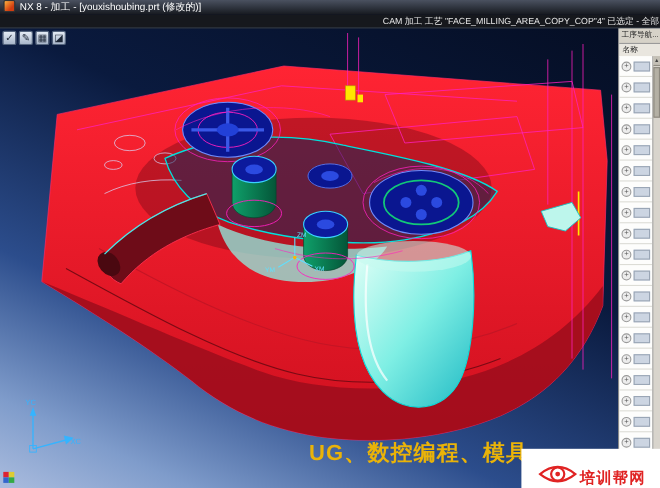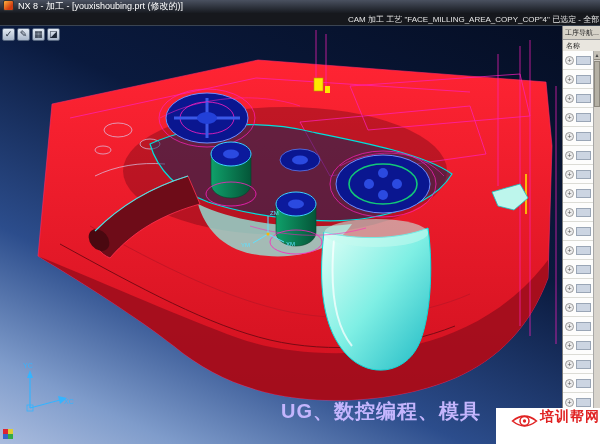--- a/index.html
+++ b/index.html
@@ -46,24 +46,24 @@
   .row-stub{width:13px;height:7px;background:#ccd5e2;border:1px solid #9aa6b6;flex:0 0 auto;}
   .nav-scroll{position:absolute;top:25px;right:0;width:7px;bottom:0;background:#d8d4cc;
     border-left:1px solid #a8a8a8;box-sizing:border-box;}
   .sb-btn{height:8px;background:#c4c0b6;border-bottom:1px solid #908c82;font-size:5px;
     line-height:8px;text-align:center;color:#444;}
   .sb-btn.down{position:absolute;bottom:0;left:0;right:0;border-top:1px solid #908c82;border-bottom:none;}
   .sb-thumb{position:absolute;top:10px;left:0;right:0;height:46px;background:#b4b0a4;
     border:1px solid #8c887e;box-sizing:border-box;}
 
   
-  .watermark{position:absolute;left:281px;top:398px;z-index:5;color:#c4b5fd;font-size:20px;
+  .watermark{position:absolute;left:281px;top:398px;z-index:5;color:#eab308;font-size:20px;
     font-weight:bold;white-space:nowrap;width:224px;overflow:hidden;letter-spacing:1px;}
-  .brand{position:absolute;right:0;bottom:0;width:104px;height:36px;background:#fff;z-index:6;
-    display:flex;align-items:flex-start;gap:2px;padding-left:15px;box-sizing:border-box;}
+  .brand{position:absolute;right:0;bottom:0;width:126px;height:36px;background:#fff;z-index:6;
+    display:flex;align-items:flex-end;gap:2px;padding-left:15px;box-sizing:border-box;}
   .brand-text{color:#e02323;font-size:14px;font-weight:bold;letter-spacing:1px;white-space:nowrap;}
 </style>
 </head>
 <body>
 
 <div id="app">
 
   <div class="titlebar">
     <span class="app-icon"></span>
     <span class="titletext">NX 8 - 加工 - [youxishoubing.prt (修改的)]</span>

